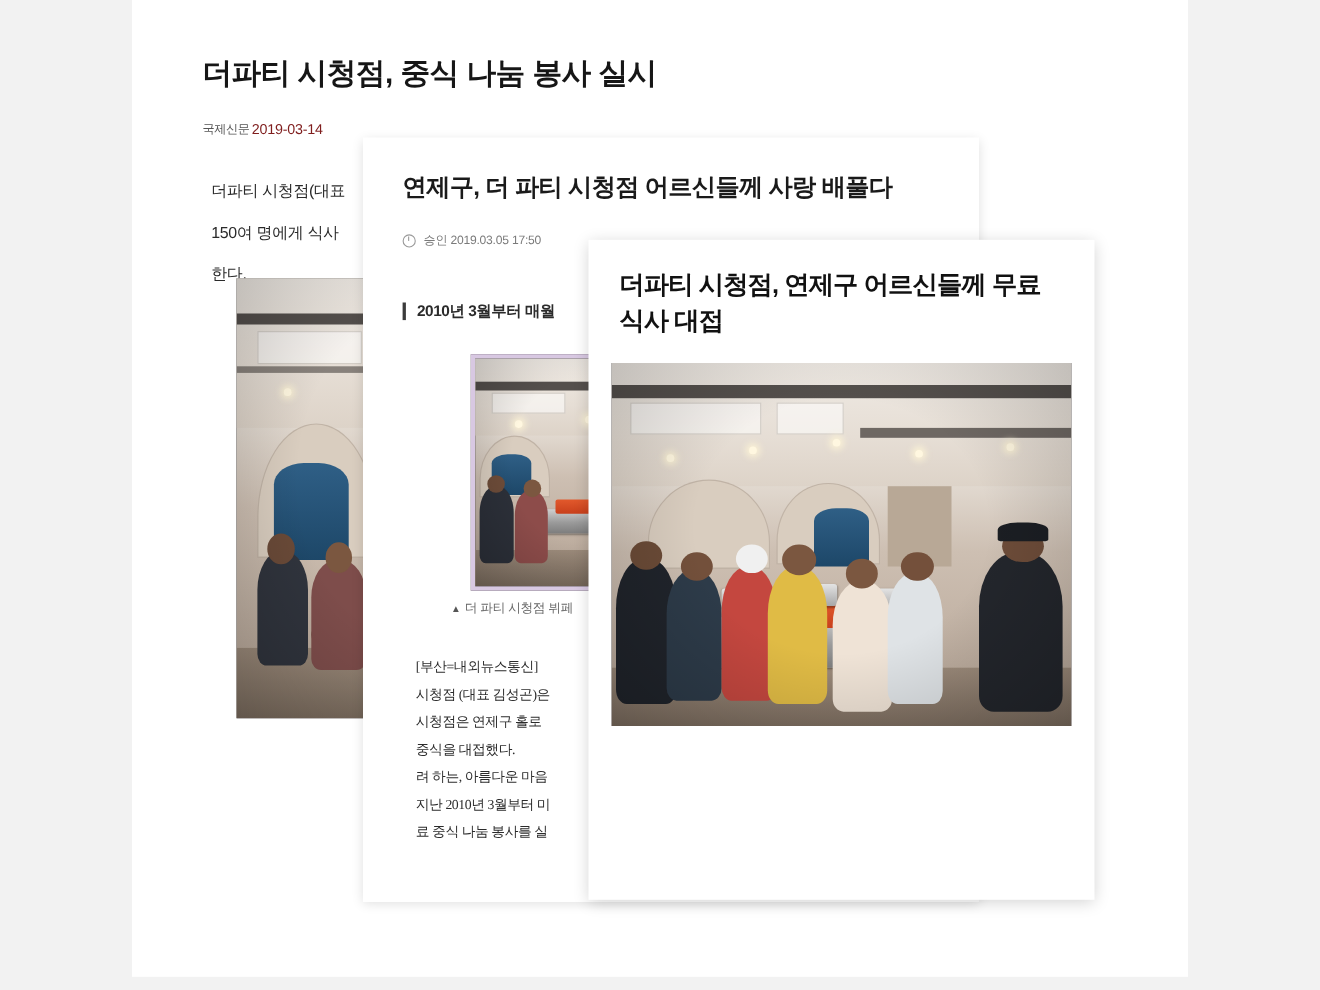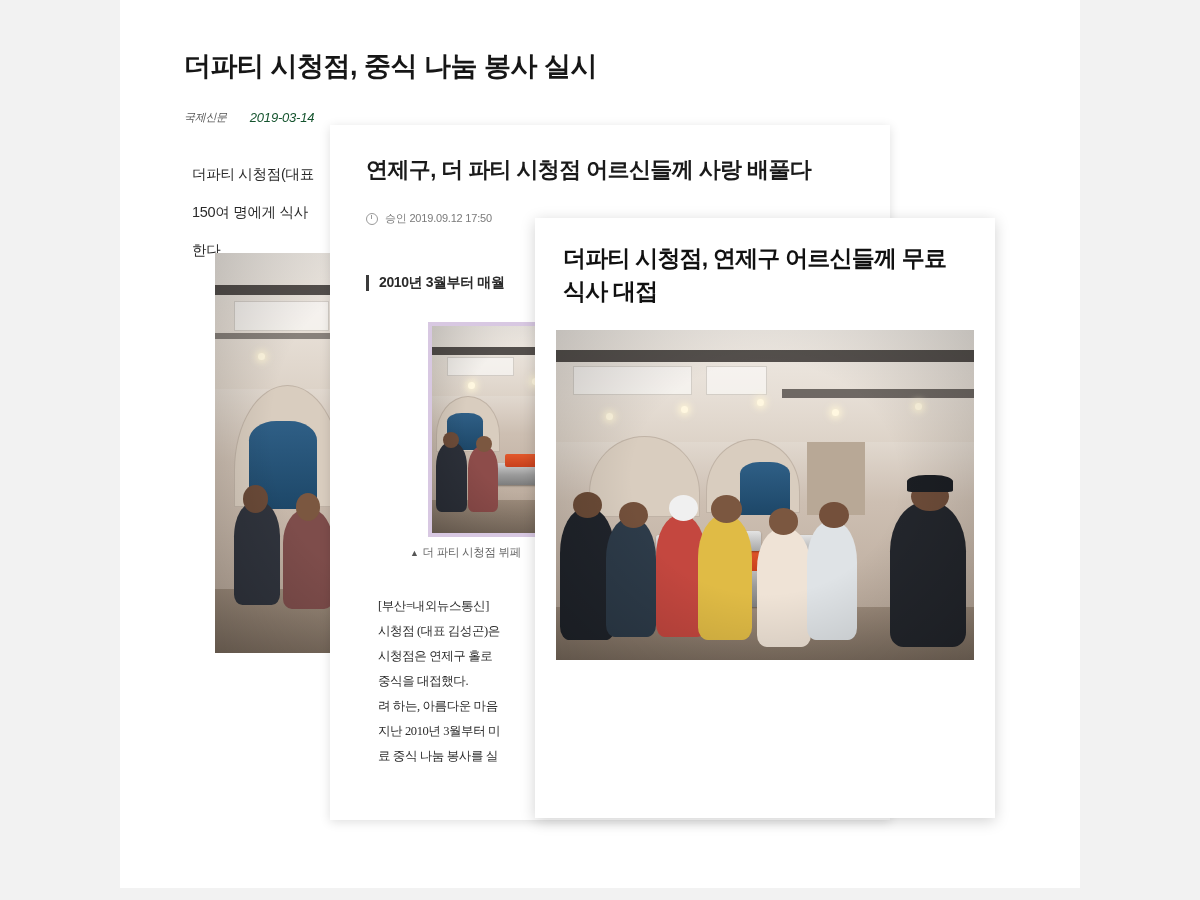--- a/index.html
+++ b/index.html
@@ -45,32 +45,31 @@
     color: #161616;
     letter-spacing: -0.5px;
     line-height: 1.35;
     margin: 0 0 26px 0;
     white-space: nowrap;
   }
 
   .byline-row {
     display: flex;
     align-items: flex-end;
-    gap: 23px;
+    gap: 2px;
     margin-bottom: 34px;
-    font-style: italic;
   }
   .byline-source {
     font-size: 11px;
     color: #555;
     letter-spacing: -0.3px;
   }
   .byline-date {
     font-size: 13px;
-    color: #14532d;
+    color: #7f1d1d;
     letter-spacing: -0.2px;
   }
 
   .body-1 p {
     font-size: 14.5px;
     color: #2a2a2a;
     line-height: 2.2;
     margin: 0 0 6px 0;
     letter-spacing: -0.3px;
     white-space: nowrap;
@@ -365,21 +364,21 @@
       <div class="head" style="left:76%;top:57%;width:9%;height:7.5%;background:#6b4b37;"></div>
       <div class="vignette"></div>
     </div>
   </div>
 
   <div class="card" id="card-mid">
     <div class="inner">
       <h2 class="headline-2">연제구, 더 파티 시청점 어르신들께 사랑 배풀다</h2>
       <div class="meta-2">
         <span class="clock-icon"></span>
-        <span>승인 2019.09.12 17:50</span>
+        <span>승인 2019.03.05 17:50</span>
       </div>
       <div class="subhead-2">
         <span class="bar"></span>
         <span class="txt">2010년 3월부터 매월</span>
       </div>
     </div>
   </div>
 
   <div id="photo-2-wrap">
     <div class="scene">

